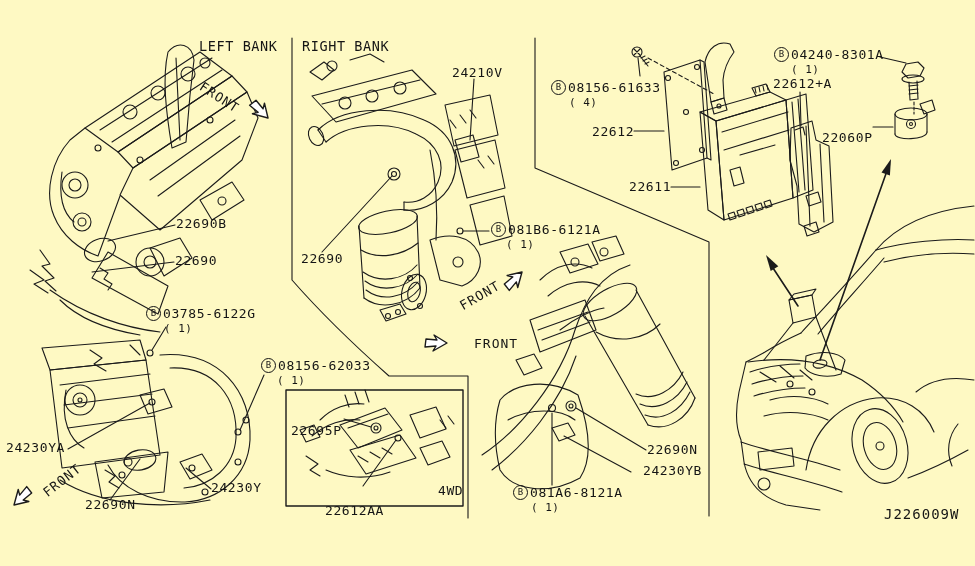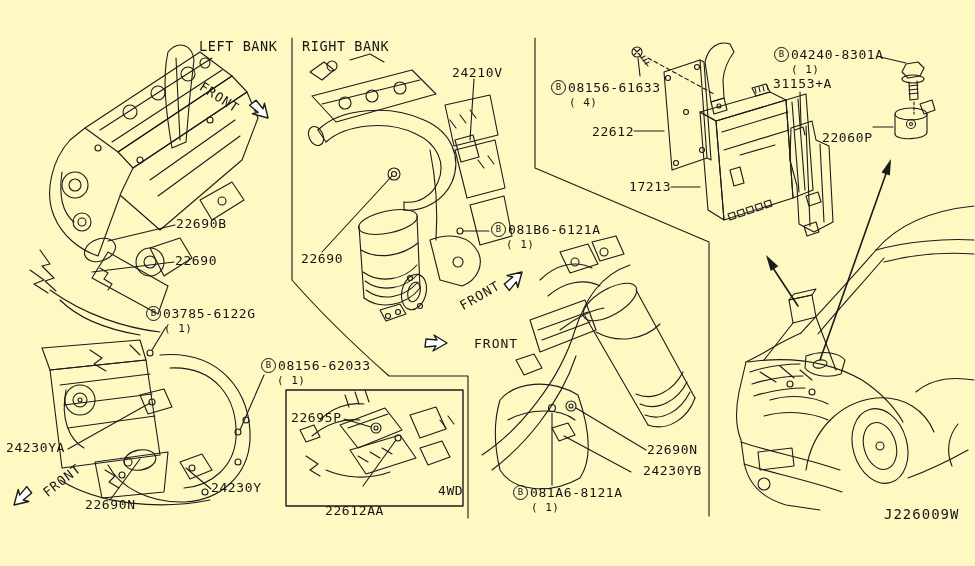--- a/index.html
+++ b/index.html
@@ -286,27 +286,27 @@
 <div class="lbl title" style="left:199px;top:40px"><span>LEFT BANK</span></div>
 <div class="lbl title" style="left:302px;top:40px"><span>RIGHT BANK</span></div>
 
 <div class="front" style="left:205px;top:79px;transform:rotate(33deg);transform-origin:left top"><span>FRONT</span></div>
 <div class="front" style="left:457px;top:300px;transform:rotate(-30deg);transform-origin:left top"><span>FRONT</span></div>
 <div class="front" style="left:474px;top:336px"><span>FRONT</span></div>
 <div class="front" style="left:40px;top:488px;transform:rotate(-38deg);transform-origin:left top"><span>FRONT</span></div>
 
 <div class="lbl" style="left:452px;top:66px"><span>24210V</span></div>
 <div class="lbl" style="left:592px;top:125px"><span>22612</span></div>
-<div class="lbl" style="left:629px;top:180px"><span>17213</span></div>
-<div class="lbl" style="left:773px;top:77px"><span>31153+A</span></div>
+<div class="lbl" style="left:629px;top:180px"><span>22611</span></div>
+<div class="lbl" style="left:773px;top:77px"><span>22612+A</span></div>
 <div class="lbl" style="left:822px;top:131px"><span>22060P</span></div>
 <div class="lbl" style="left:176px;top:217px"><span>22690B</span></div>
 <div class="lbl" style="left:175px;top:254px"><span>22690</span></div>
 <div class="lbl" style="left:301px;top:252px"><span>22690</span></div>
-<div class="lbl" style="left:291px;top:411px"><span>22695P</span></div>
+<div class="lbl" style="left:291px;top:424px"><span>22695P</span></div>
 <div class="lbl" style="left:325px;top:504px"><span>22612AA</span></div>
 <div class="lbl" style="left:438px;top:484px"><span>4WD</span></div>
 <div class="lbl" style="left:6px;top:441px"><span>24230YA</span></div>
 <div class="lbl" style="left:85px;top:498px"><span>22690N</span></div>
 <div class="lbl" style="left:211px;top:481px"><span>24230Y</span></div>
 <div class="lbl" style="left:647px;top:443px"><span>22690N</span></div>
 <div class="lbl" style="left:643px;top:464px"><span>24230YB</span></div>
 
 <div class="lbl hw" style="left:551px;top:80px">
   <div class="row">

